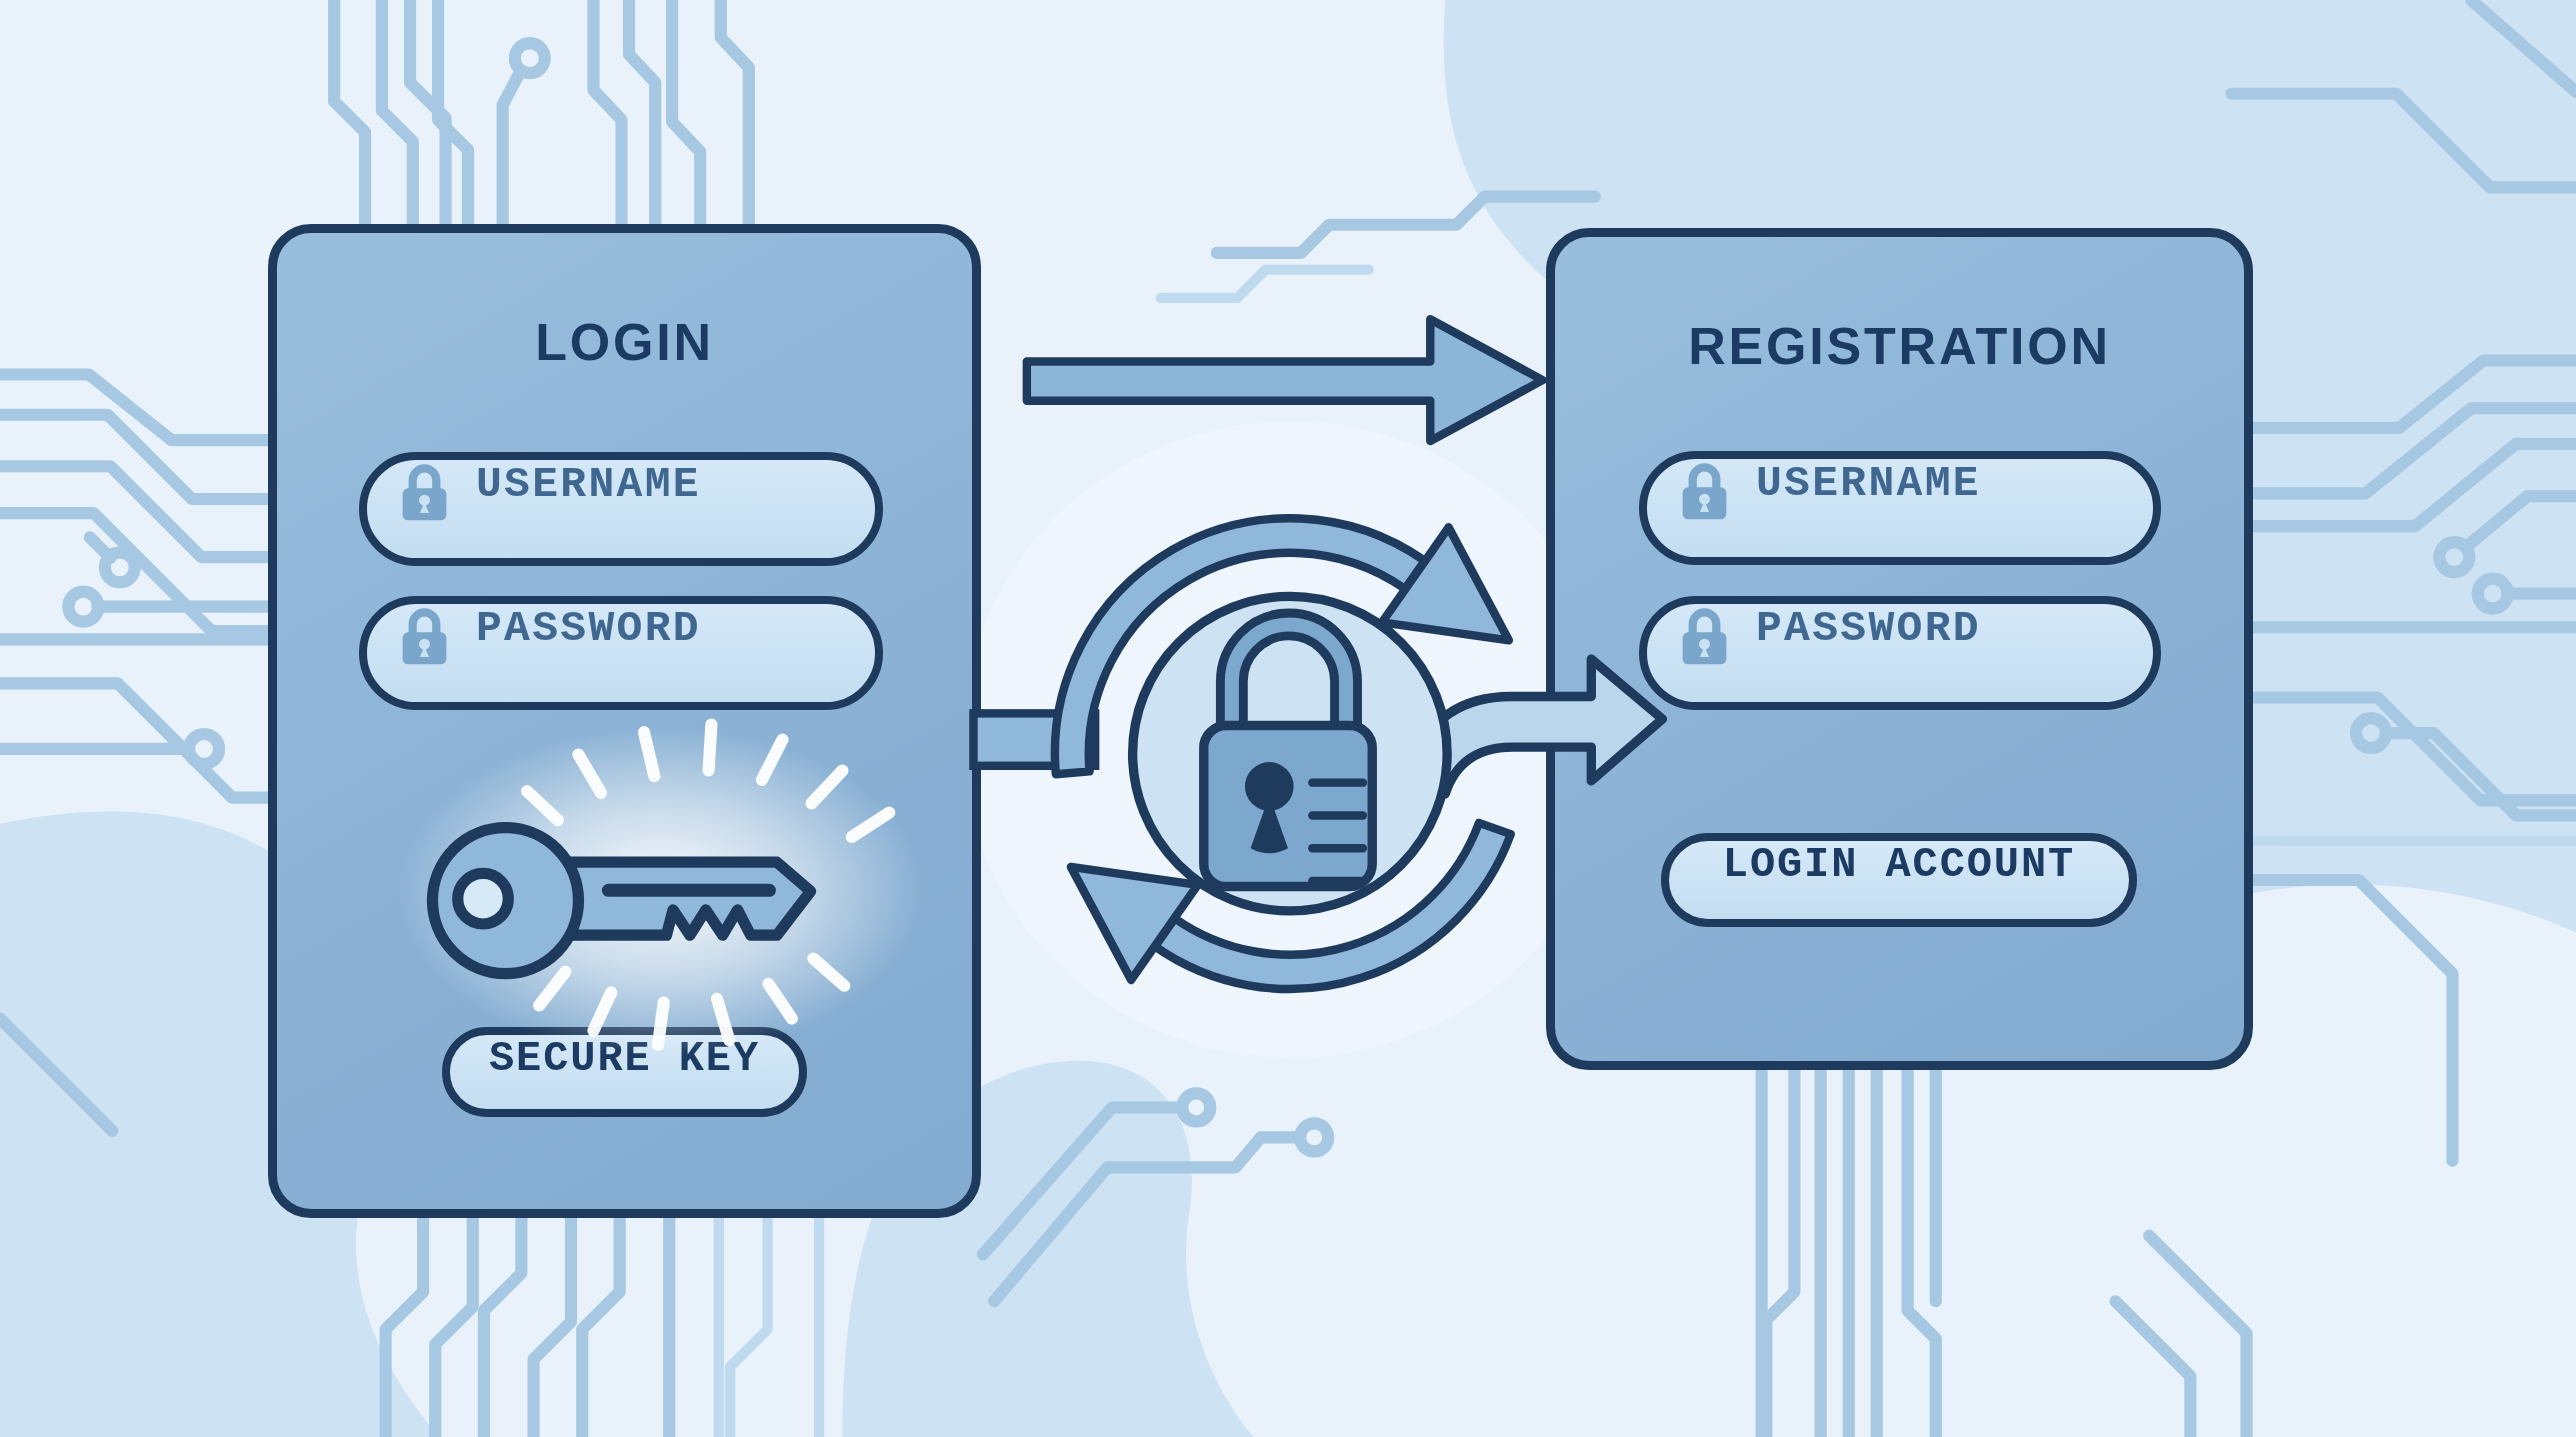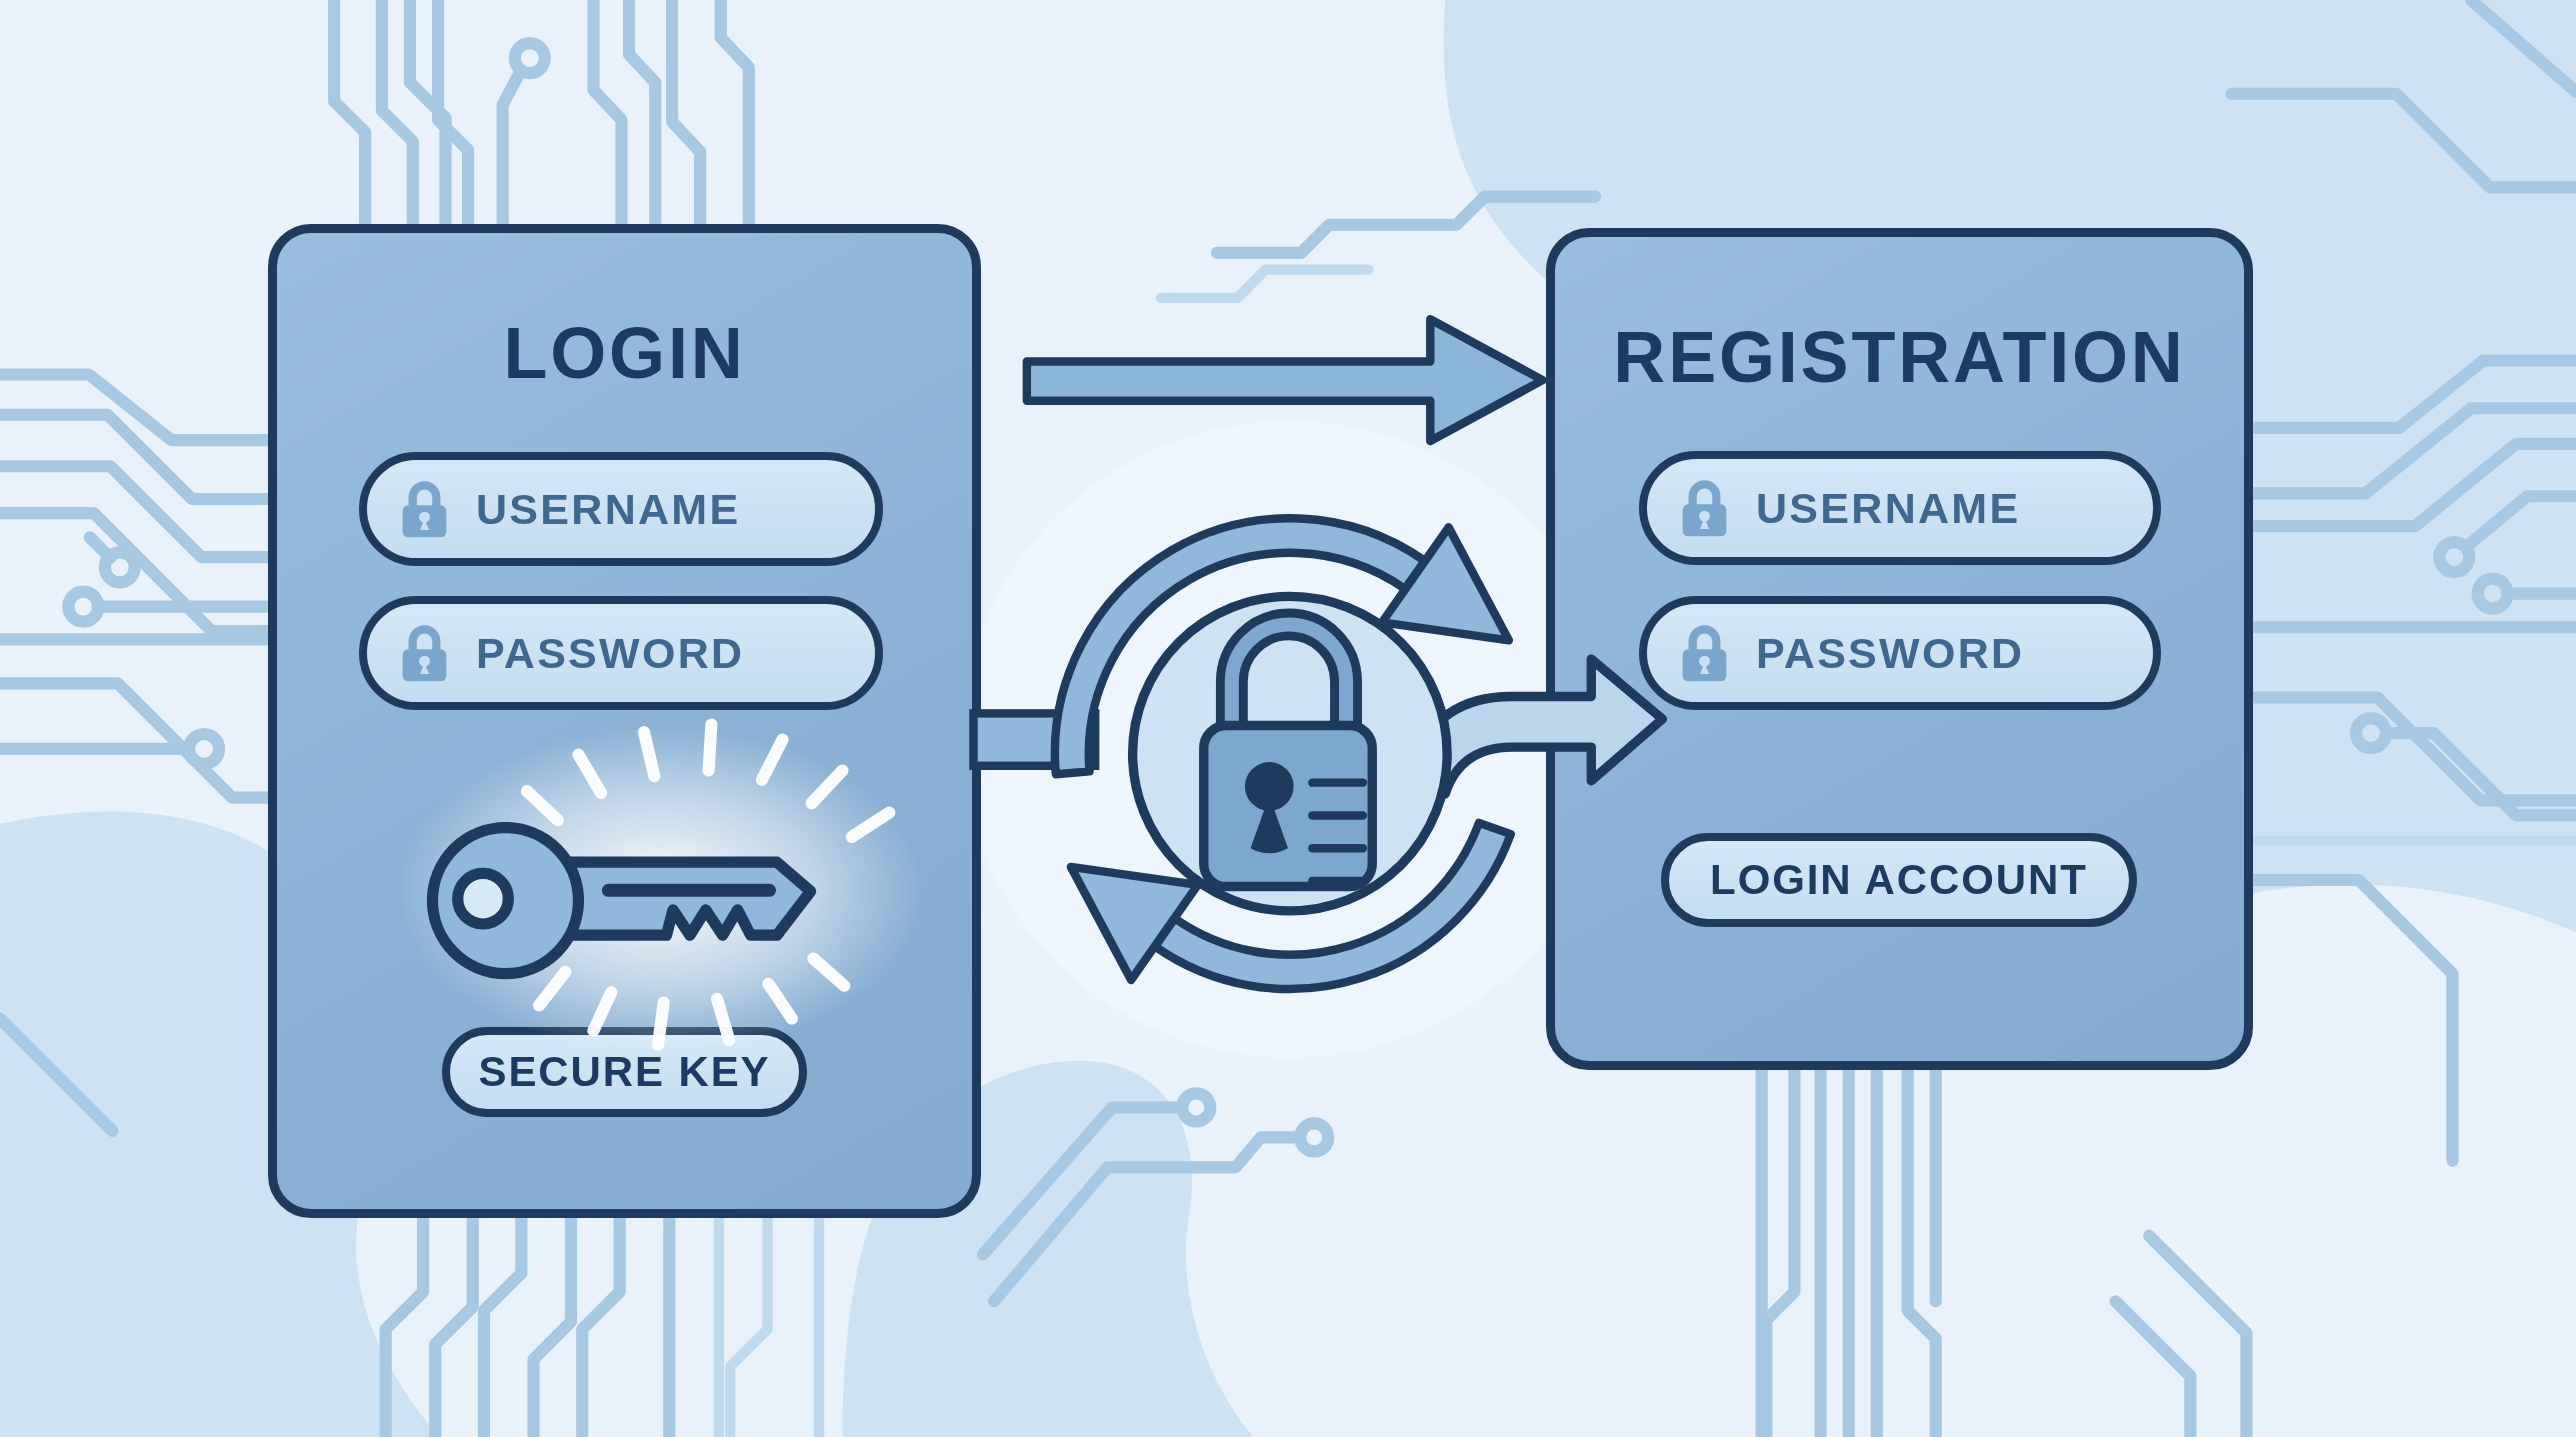--- a/index.html
+++ b/index.html
@@ -9,25 +9,25 @@
   #bg-layer{z-index:0;}
   #art-layer{z-index:3;pointer-events:none;}
 
   .panel{position:absolute;z-index:2;box-sizing:border-box;
          background:linear-gradient(150deg,#99bedd 0%,#8bb2d5 55%,#83abd0 100%);
          border:9.4px solid #1e3a5c;border-radius:43px;}
   #login-panel{left:268px;top:224px;width:713px;height:994px;}
   #registration-panel{left:1546px;top:228px;width:707px;height:842px;}
 
   .panel-title{position:absolute;left:0;right:0;top:79px;text-align:center;
-               font-size:72px;font-weight:800;letter-spacing:2.8px;color:#1c3b62;}
-
-  .pill{position:absolute;display:flex;align-items:center;box-sizing:border-box;
+               font-size:52px;font-weight:800;letter-spacing:2.8px;color:#1c3b62;}
+
+  .pill{position:absolute;display:flex;box-sizing:border-box;
         background:linear-gradient(180deg,#d4e8f7 0%,#c3ddf1 100%);
-        border:8.4px solid #1e3a5c;border-radius:935px;}
+        border:8.4px solid #1e3a5c;border-radius:935px;font-family:Liberation Mono, monospace;}
   .field{padding-left:32px;gap:26px;}
   .field-label{font-size:43px;font-weight:700;letter-spacing:2.3px;color:#40678f;}
   .pill.button{justify-content:center;}
   .button-label{font-size:42px;font-weight:700;letter-spacing:1.9px;color:#1c3b62;}
 
   #login-username{left:82px;top:219px;width:524px;height:114px;}
   #login-password{left:82px;top:363px;width:524px;height:114px;}
   #secure-key{left:165px;top:794px;width:365px;height:90px;}
   #reg-username{left:84px;top:214px;width:522px;height:114px;}
   #reg-password{left:84px;top:359px;width:522px;height:114px;}

